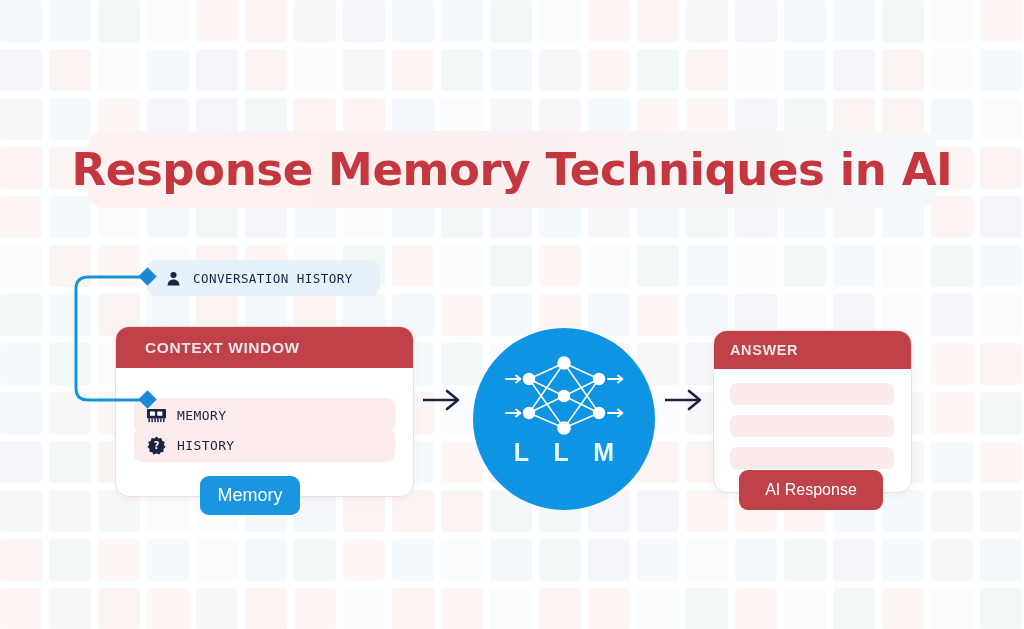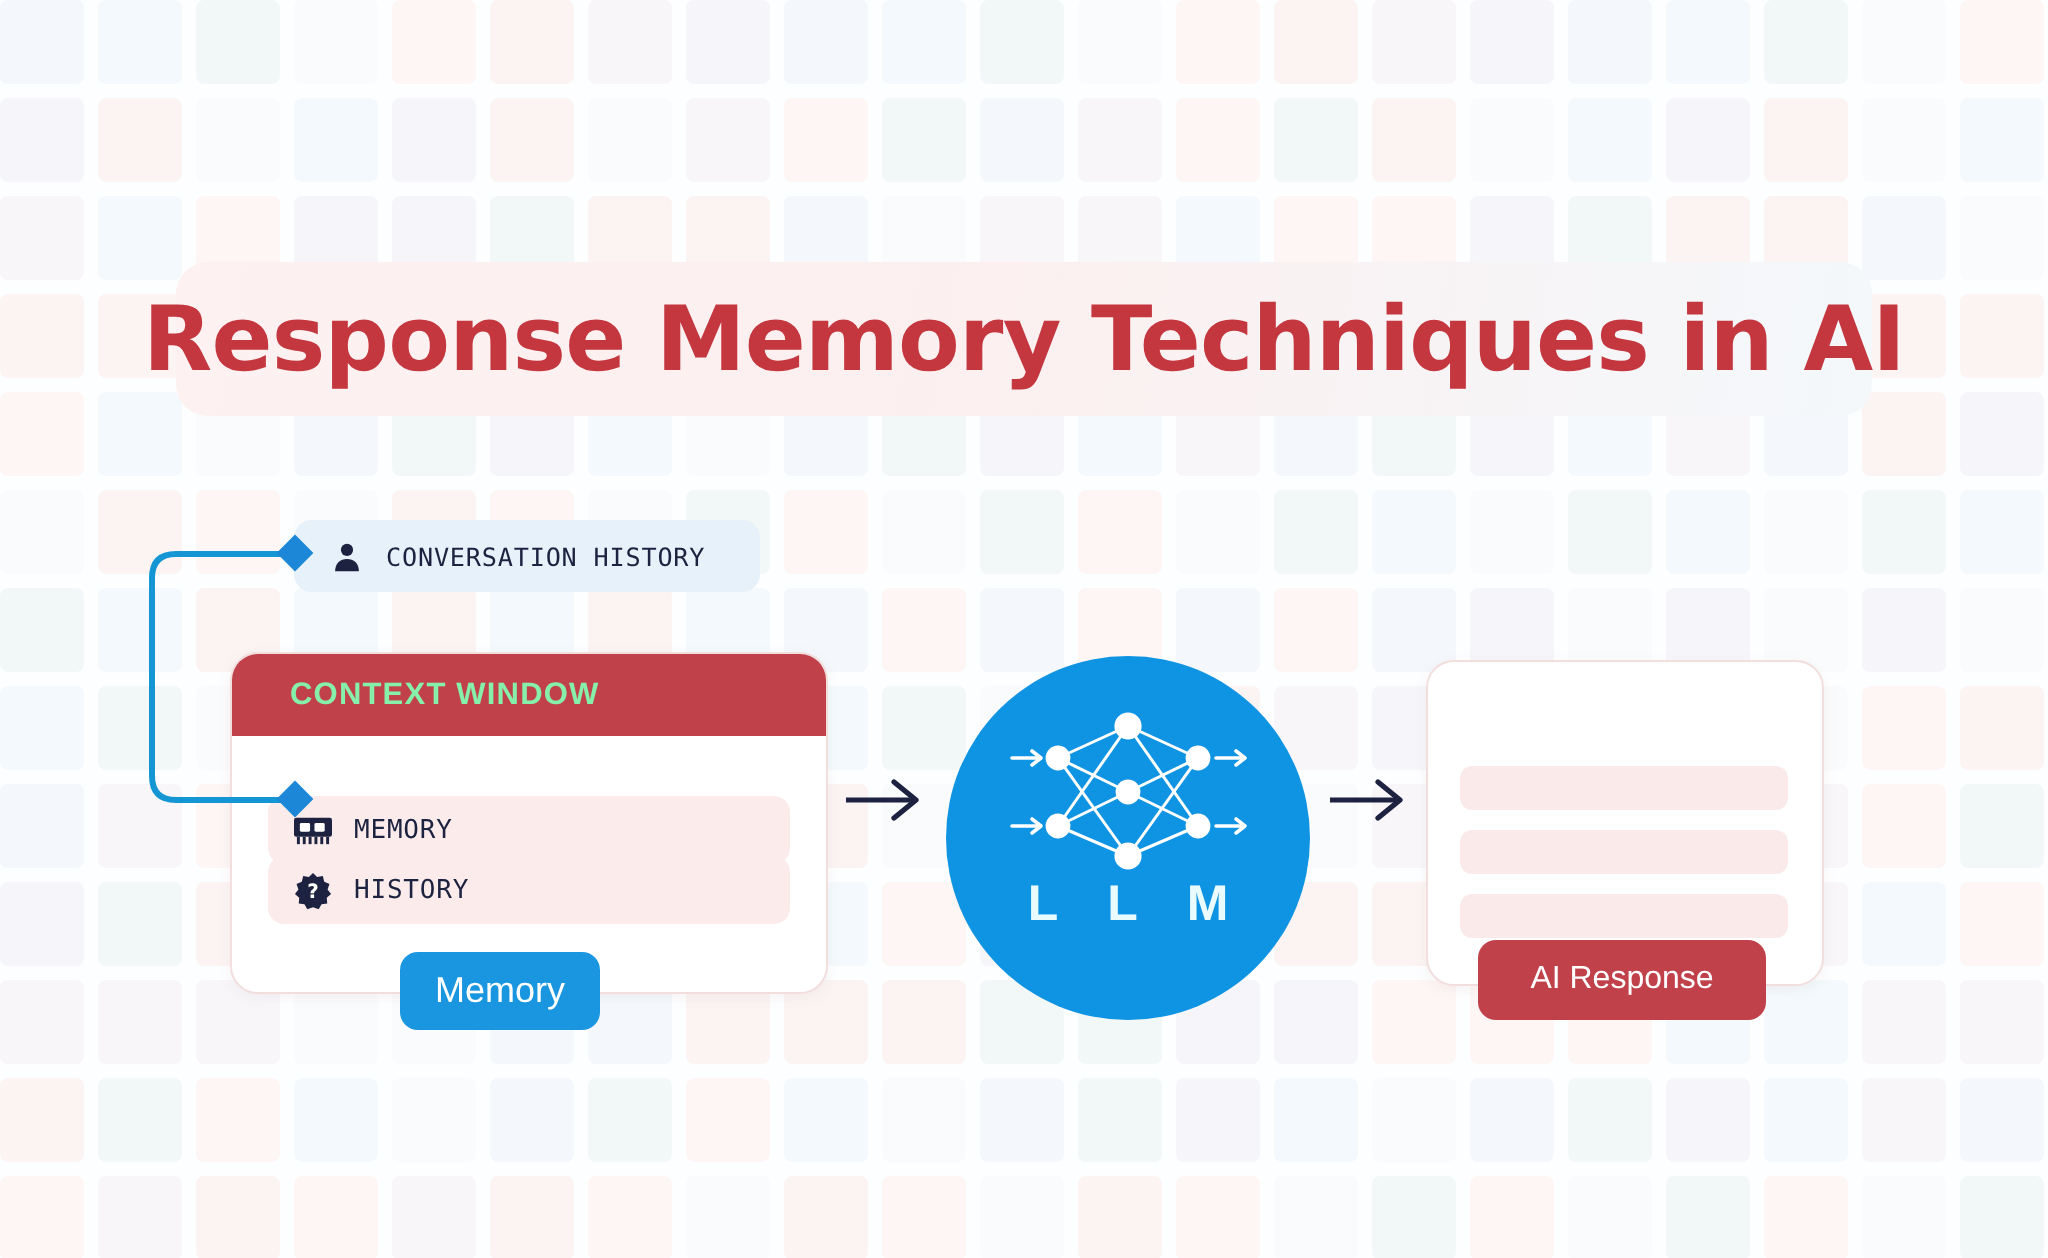--- a/index.html
+++ b/index.html
@@ -56,21 +56,21 @@
     position: absolute;
     background: #ffffff;
     border: 1px solid #f3dede;
     border-radius: 14px;
     box-shadow: 0 2px 7px rgba(170,130,130,0.09);
     z-index: 4;
     overflow: visible;
   }
   .card-header {
     background: #c0414a;
-    color: #86efac;
+    color: #e5e5e5;
     font-weight: 700;
     letter-spacing: 0.6px;
     display: flex;
     align-items: center;
     border-radius: 13px 13px 0 0;
   }
 
   
   #context-card {
     left: 115px;
@@ -610,18 +610,19 @@
 </div>
 
 <div id="arrow-2" class="flow-arrow">
   <svg width="42" height="26" viewBox="0 0 42 26" xmlns="http://www.w3.org/2000/svg">
     <line x1="1" y1="13" x2="34" y2="13" stroke="#1c2240" stroke-width="2.6"></line>
     <polyline points="25,4 36,13 25,22" fill="none" stroke="#1c2240" stroke-width="2.6" stroke-linecap="round" stroke-linejoin="round"></polyline>
   </svg>
 </div>
 
 <div id="answer-card" class="card">
+  <div class="card-header">ANSWER</div>
   <div id="ans-bar-1" class="ans-bar"></div>
   <div id="ans-bar-2" class="ans-bar"></div>
   <div id="ans-bar-3" class="ans-bar"></div>
 </div>
 
 <div id="ai-response-pill">AI Response</div>
 
 </body></html>

